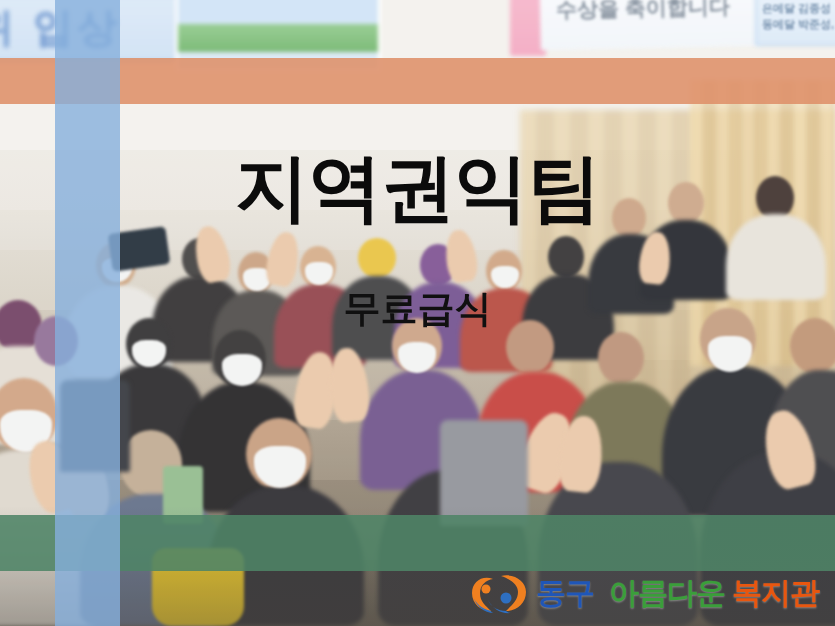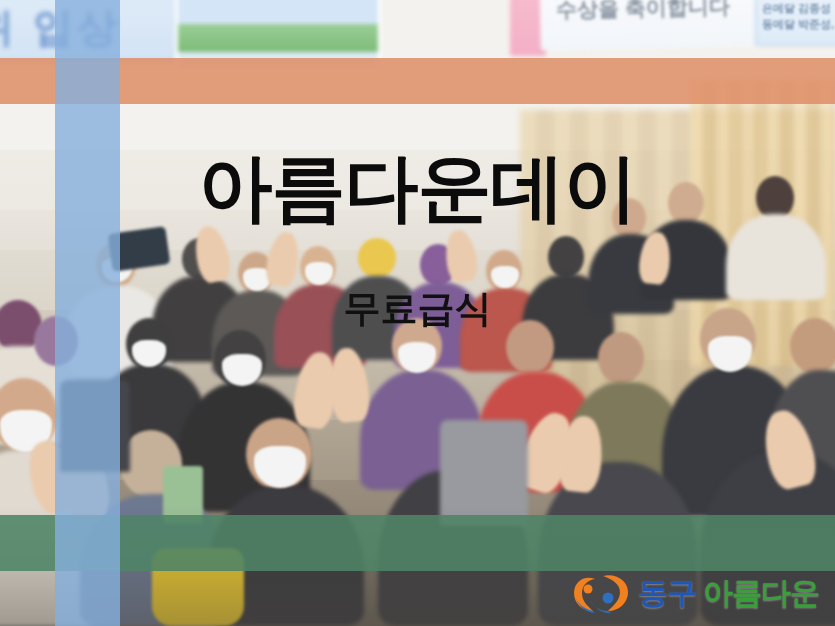--- a/index.html
+++ b/index.html
@@ -246,21 +246,21 @@
     display: flex;
     align-items: center;
     gap: 7px;
     font-size: 30px;
     font-weight: 900;
     letter-spacing: -1px;
     font-family: "DejaVu Sans", "Liberation Sans", sans-serif;
     text-shadow: 0 1px 2px rgba(255,255,255,.35);
   }
   .lt-blue  { color: #1F56B8; }
-  .lt-green { color: #3A9E3A; }
+  .lt-green { color: #3A9E3A; margin-left: 8px; }
   .lt-orange{ color: #E8560F; }
 </style>
 </head>
 <body>
 
 <div class="poster">
 
   <div class="photo">
     <div class="wall"></div>
     <div class="wood"></div>
@@ -383,35 +383,36 @@
 
     <div class="floorshade"></div>
     <div class="photo-veil"></div>
   </div>
 
   <div class="band-orange"></div>
   <div class="band-green"></div>
   <div class="stripe-blue"></div>
 
   <div class="titles">
-    <h1 class="title-main">아름다운데이</h1>
+    <h1 class="title-main">지역권익팀</h1>
     <div class="title-team">무료급식</div>
   </div>
 
   <div class="logo">
     <svg class="logo-mark" viewBox="0 0 112 88">
 
       <path d="M44 16 C22 8 2 22 2 44 C2 66 20 80 40 80 C30 70 18 62 18 44 C18 28 30 18 44 16 Z" fill="#F08020"></path>
       <path d="M40 80 C22 76 8 64 4 50 C10 70 26 84 46 84 C40 83 40 80 40 80 Z" fill="#2E6FC0"></path>
 
       <path d="M60 10 C86 4 110 20 110 42 C110 64 92 80 70 80 C82 68 94 58 94 42 C94 26 78 16 60 10 Z" fill="#F08020"></path>
       <path d="M70 80 C54 80 40 72 34 58 C44 76 60 86 80 84 C74 84 70 80 70 80 Z" fill="#2E6FC0"></path>
 
       <circle cx="70" cy="54" r="11" fill="#2E6FC0"></circle>
       <circle cx="30" cy="36" r="9" fill="#F08020"></circle>
     </svg>
     <div class="logo-text">
       <span class="lt-blue">동구</span>
       <span class="lt-green">아름다운</span>
+      <span class="lt-orange">복지관</span>
     </div>
   </div>
 
 </div>
 
 </body></html>

